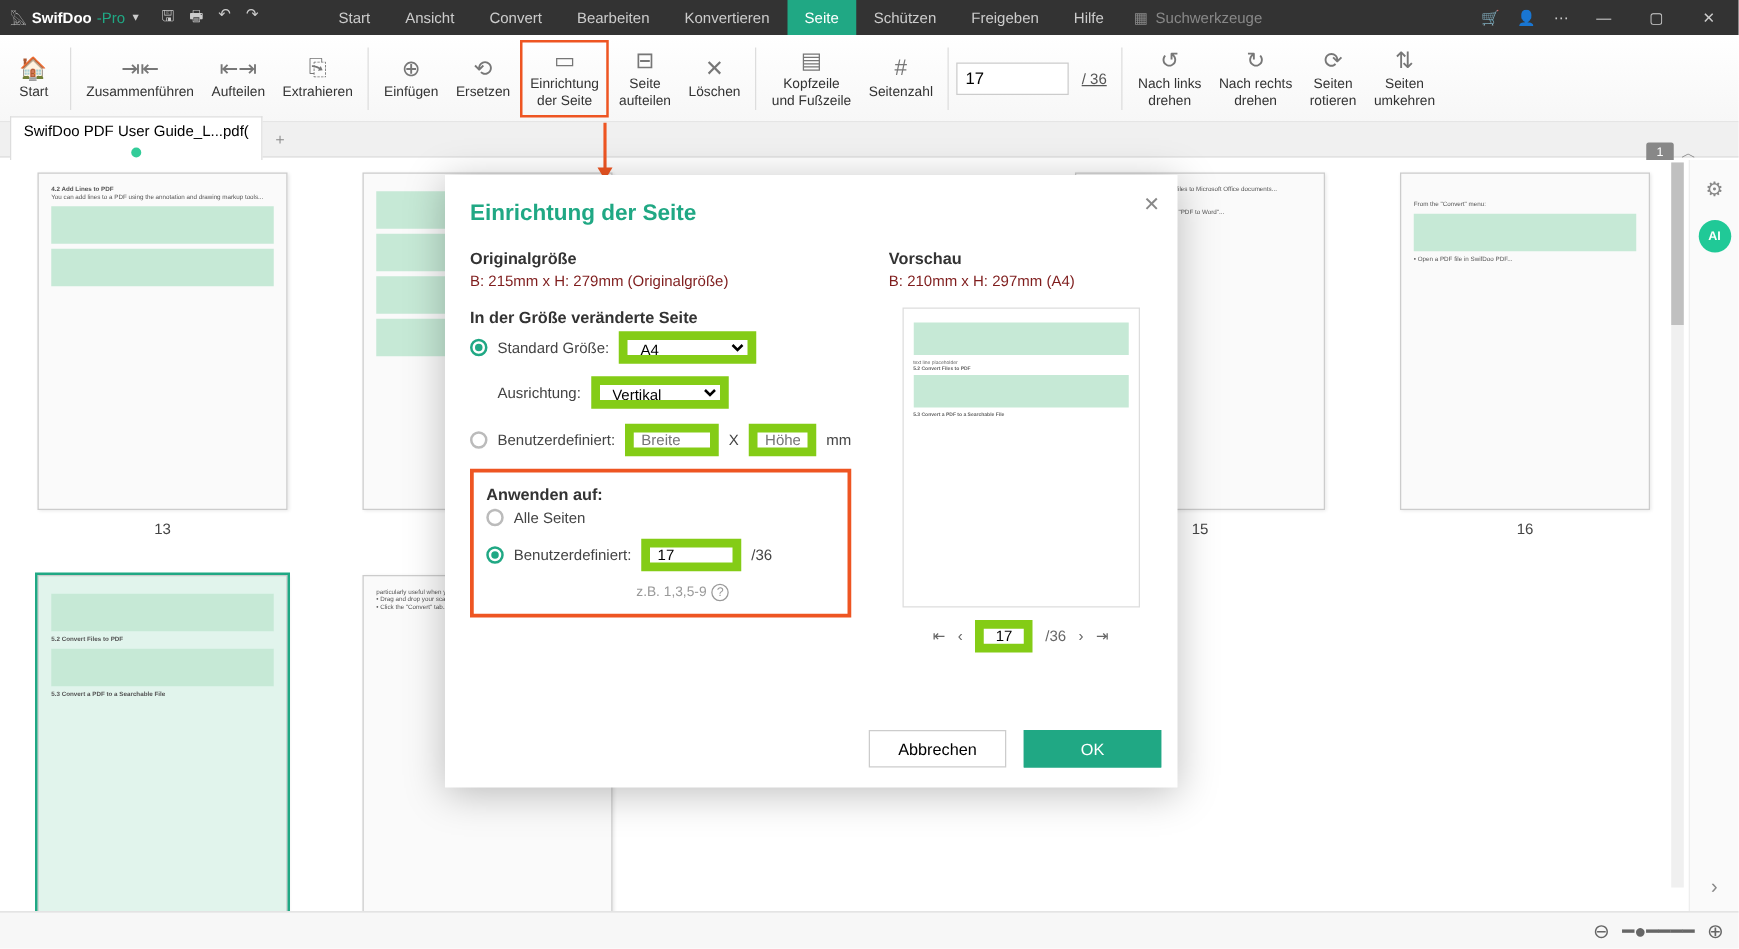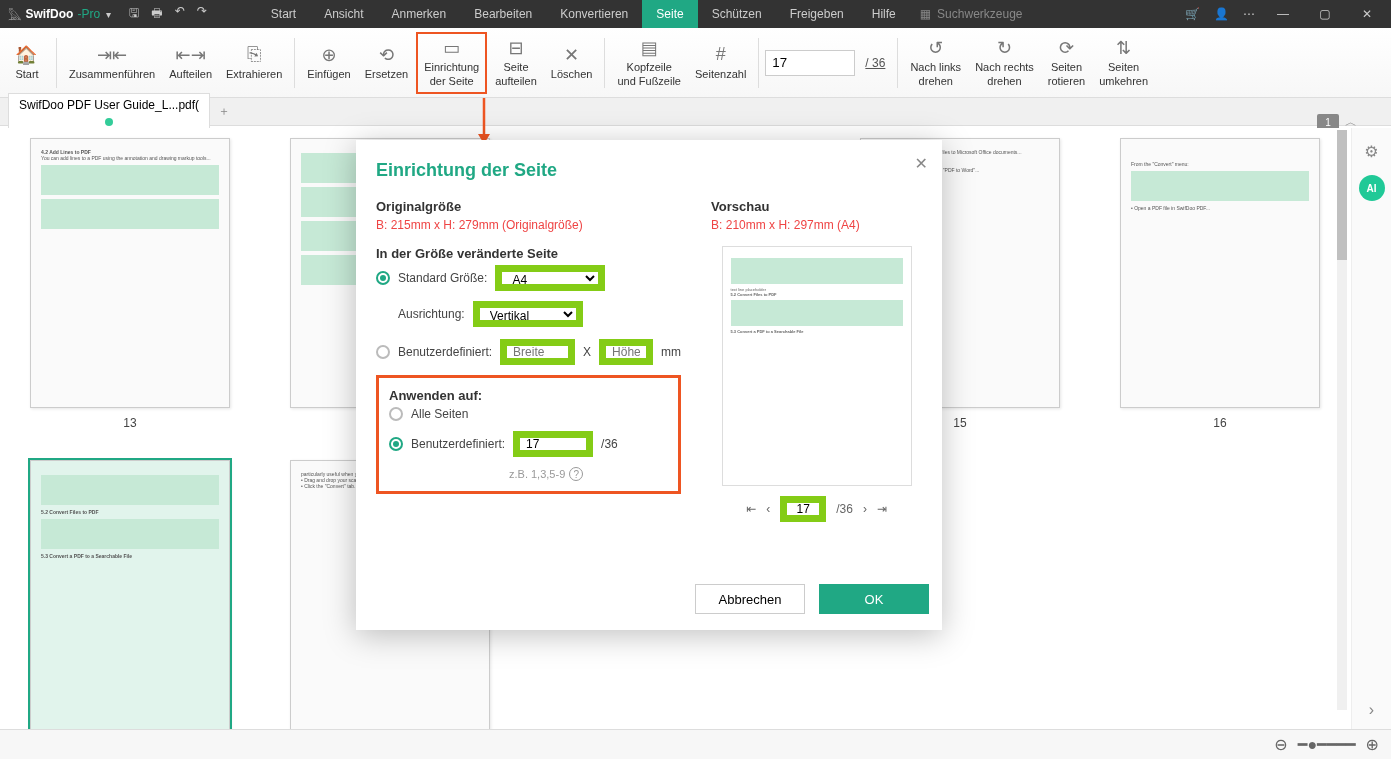--- a/index.html
+++ b/index.html
@@ -52,21 +52,21 @@
 
 .red-arrow { position: absolute; left: 474px; top: 98px; width: 20px; height: 50px; pointer-events:none; }
 
 .dialog { position: absolute; left: 356px; top: 140px; width: 586px; height: 490px; background: #fff; box-shadow: 0 5px 30px rgba(0,0,0,.25); padding: 20px; font-size: 13px; color: #444; }
 .dialog .close { position: absolute; right: 14px; top: 14px; cursor: pointer; color: #888; font-size: 16px; }
 .dialog .title { font-size: 18px; font-weight: 600; color: #20a884; margin-bottom: 18px; }
 .dialog .cols { display: flex; gap: 30px; }
 .dialog .col-l { flex: 1; }
 .dialog .col-r { width: 230px; }
 .dialog h4 { font-size: 13px; font-weight: 700; margin-bottom: 4px; color: #333; }
-.dialog .sub { font-size: 12px; color: #ef4444; margin-bottom: 14px; }
+.dialog .sub { font-size: 12px; color: #7f1d1d; margin-bottom: 14px; }
 .dialog .row { display: flex; align-items: center; gap: 8px; margin-bottom: 10px; font-size: 12px; }
 .dialog .radio { width: 14px; height: 14px; border: 2px solid #20a884; border-radius: 50%; display: inline-flex; align-items:center; justify-content:center; }
 .dialog .radio.checked::after { content:""; width:6px;height:6px;background:#20a884;border-radius:50%; }
 .dialog .radio.off { border-color: #bbb; }
 .dialog select, .dialog input[type=text] { height: 26px; border: 7px solid #84cc16; padding: 0 6px; font-size: 12px; background:#fff; }
 .dialog .apply-box { border: 3px solid #e52; padding: 10px; margin-top: 4px; }
 .dialog .hint { font-size: 11px; color: #999; display:flex; align-items:center; gap:4px; margin-left: 120px; }
 .dialog .qmark { width:14px;height:14px;border:1px solid #999;border-radius:50%;display:inline-flex;align-items:center;justify-content:center;font-size:10px; }
 .dialog .preview-box { width: 190px; height: 240px; border: 1px solid #ddd; background:#fff; margin:4px auto 10px; padding:8px; font-size:4px; color:#666; }
 .dialog .preview-box .gb { height:26px; background:#c6e9d6; margin:3px 0; }
@@ -91,21 +91,21 @@
   </div>
   <div class="quick">
     <span>🖫</span>
     <span>🖶</span>
     <span>↶</span>
     <span>↷</span>
   </div>
   <div class="menus">
     <div class="menu-item">Start</div>
     <div class="menu-item">Ansicht</div>
-    <div class="menu-item">Anmerken</div>
+    <div class="menu-item">Convert</div>
     <div class="menu-item">Bearbeiten</div>
     <div class="menu-item">Konvertieren</div>
     <div class="menu-item active">Seite</div>
     <div class="menu-item">Schützen</div>
     <div class="menu-item">Freigeben</div>
     <div class="menu-item">Hilfe</div>
   </div>
   <div class="search">
     <span>▦</span>
     <span>Suchwerkzeuge</span>

